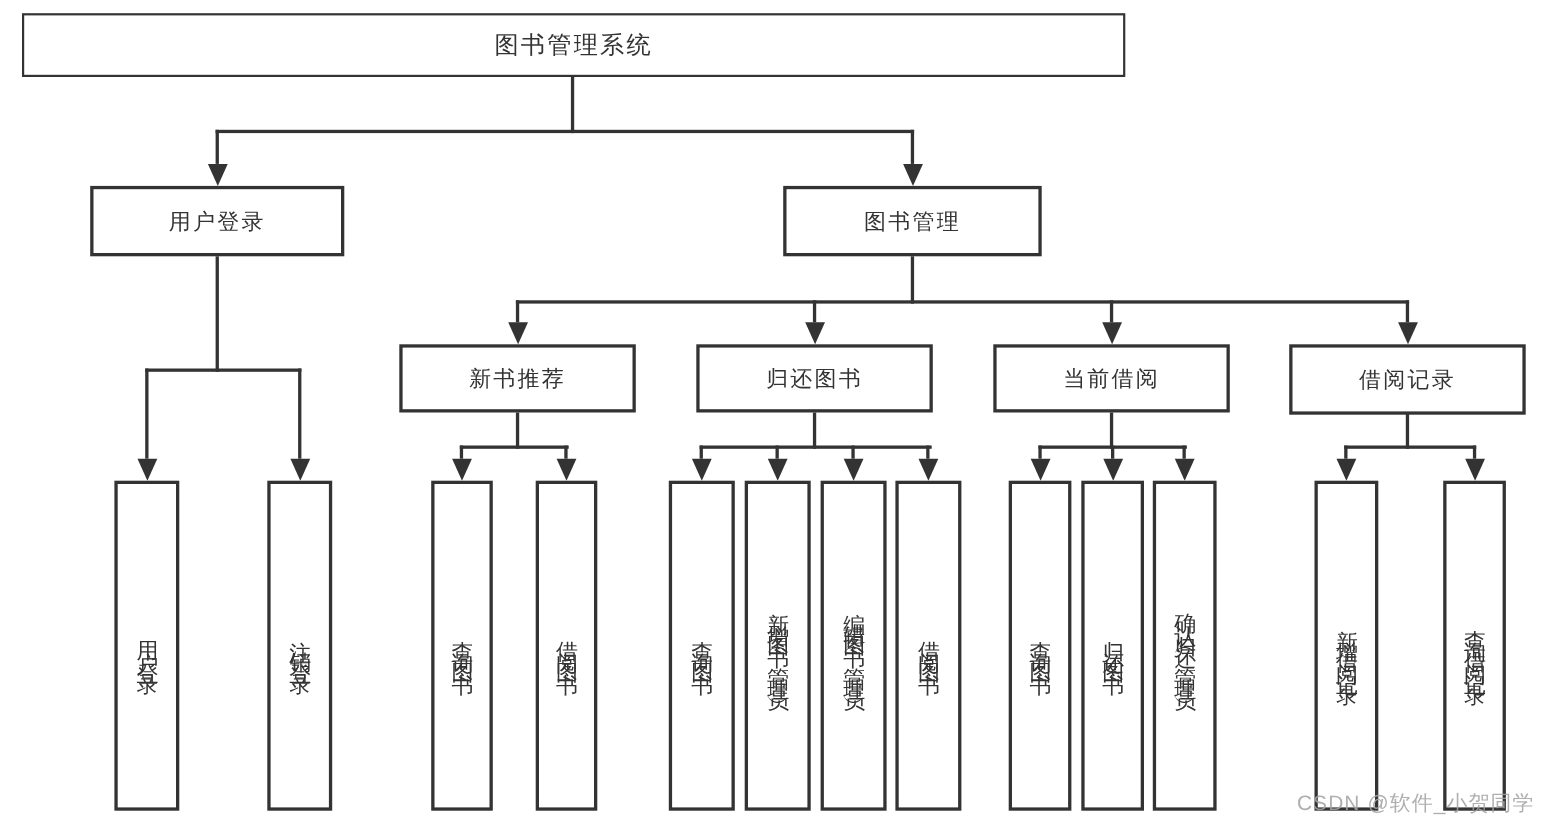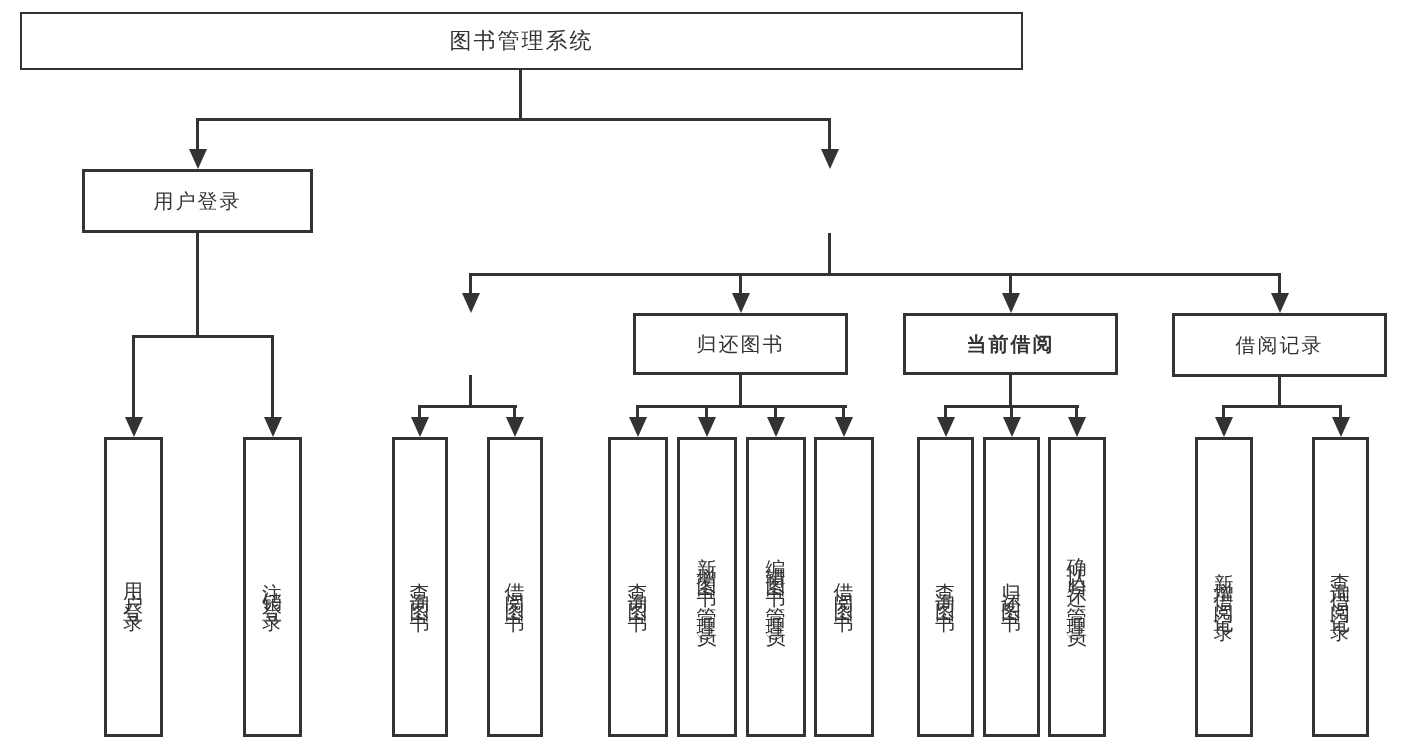--- a/index.html
+++ b/index.html
@@ -47,43 +47,49 @@
   <div class="v" style="left:519px;top:70px;height:51px;"></div>
   <div class="h" style="left:196px;top:118px;width:635px;"></div>
   <div class="v" style="left:196px;top:118px;height:31px;"></div>
   <div class="arw" style="left:189px;top:149px;"></div>
   <div class="v" style="left:828px;top:118px;height:31px;"></div>
   <div class="arw" style="left:821px;top:149px;"></div>
 
   <div class="box" style="left:82px;top:169px;width:231px;height:64px;">
     <span class="hlabel">用户登录</span>
   </div>
+  <div class="box" style="left:712px;top:169px;width:235px;height:64px;">
+    <span class="hlabel">图书管理</span>
+  </div>
 
   <div class="v" style="left:196px;top:233px;height:105px;"></div>
   <div class="h" style="left:132px;top:335px;width:142px;"></div>
   <div class="v" style="left:132px;top:335px;height:82px;"></div>
   <div class="arw" style="left:125px;top:417px;"></div>
   <div class="v" style="left:271px;top:335px;height:82px;"></div>
   <div class="arw" style="left:264px;top:417px;"></div>
 
   <div class="v" style="left:828px;top:233px;height:43px;"></div>
   <div class="h" style="left:469px;top:273px;width:812px;"></div>
   <div class="v" style="left:469px;top:273px;height:20px;"></div>
   <div class="arw" style="left:462px;top:293px;"></div>
   <div class="v" style="left:739px;top:273px;height:20px;"></div>
   <div class="arw" style="left:732px;top:293px;"></div>
   <div class="v" style="left:1009px;top:273px;height:20px;"></div>
   <div class="arw" style="left:1002px;top:293px;"></div>
   <div class="v" style="left:1278px;top:273px;height:20px;"></div>
   <div class="arw" style="left:1271px;top:293px;"></div>
 
+  <div class="box" style="left:363px;top:313px;width:215px;height:62px;">
+    <span class="hlabel">新书推荐</span>
+  </div>
   <div class="box" style="left:633px;top:313px;width:215px;height:62px;">
     <span class="hlabel">归还图书</span>
   </div>
-  <div class="box" style="left:903px;top:313px;width:215px;height:62px;font-weight:bold;">
+  <div class="box" style="left:903px;top:313px;width:215px;height:62px;">
     <span class="hlabel">当前借阅</span>
   </div>
   <div class="box" style="left:1172px;top:313px;width:215px;height:64px;">
     <span class="hlabel">借阅记录</span>
   </div>
 
   <div class="v" style="left:469px;top:375px;height:33px;"></div>
   <div class="h" style="left:418px;top:405px;width:99px;"></div>
   <div class="v" style="left:418px;top:405px;height:12px;"></div>
   <div class="arw" style="left:411px;top:417px;"></div>
@@ -154,14 +160,15 @@
     <span class="vlabel">确认归还（管理员）</span>
   </div>
 
   <div class="box leaf" style="left:1195px;top:437px;width:58px;height:300px;">
     <span class="vlabel">新增借阅记录</span>
   </div>
   <div class="box leaf" style="left:1312px;top:437px;width:57px;height:300px;">
     <span class="vlabel">查询借阅记录</span>
   </div>
 
+  <div id="watermark">CSDN @软件_小贺同学</div>
 
 </div>
 
 </body></html>

